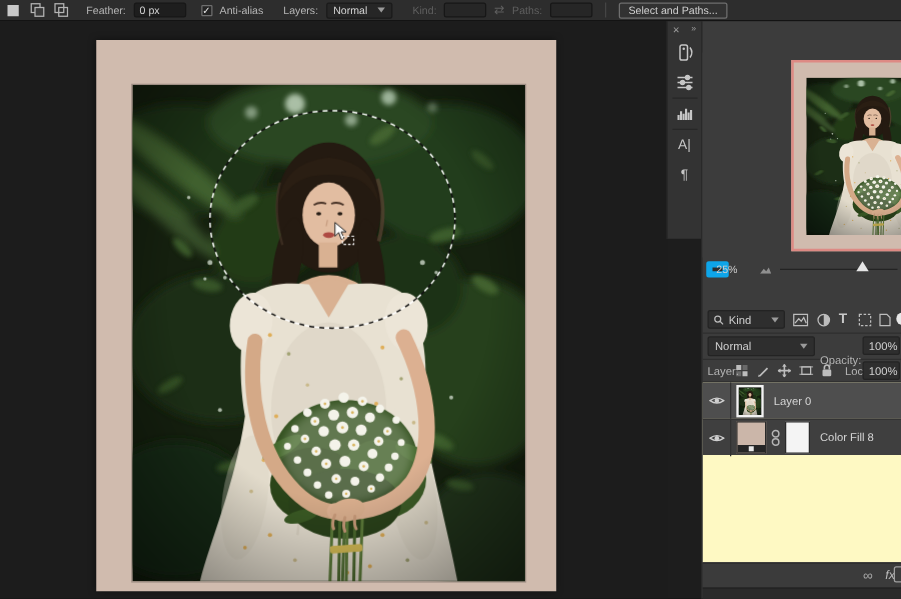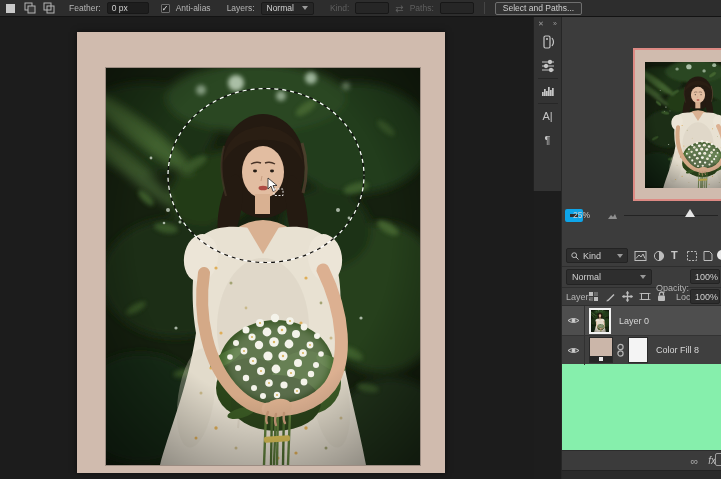--- a/index.html
+++ b/index.html
@@ -76,21 +76,21 @@
   .zoom-track{ position:absolute; left:62px; right:4px; top:9px; height:1px; background:#232323; }
   .zoom-thumb{ position:absolute; left:123px; top:3px; width:0; height:0;
     border-left:5px solid transparent; border-right:5px solid transparent; border-bottom:8px solid #e6e6e6; }
   .row-line{ border-bottom:1px solid #2e2e2e; }
   .panel-select{
     background:#2e2e2e; border:1px solid #232323; border-radius:2px; height:16px;
     display:flex; align-items:center; padding:0 5px; color:#d0d0d0; gap:5px;
   }
   .mini-select{ background:#2e2e2e; border:1px solid #232323; border-radius:2px; height:15px; display:flex; align-items:center; gap:4px; padding:0 4px; color:#d0d0d0; }
   .icon-btn{ display:flex; align-items:center; justify-content:center; }
-  .layers-list{ position:absolute; left:0; top:289px; width:160px; height:144px; background:#86efac;text-align:right; }
+  .layers-list{ position:absolute; left:0; top:289px; width:160px; height:144px; background:#fef9c3;text-align:right; }
   .layer-row{ position:absolute; left:0; width:160px; height:29px; display:flex; align-items:center; }
   .layer-row.selected{ background:#4e4e4e; }
   .layer-row.normal{ background:#3f3f3f; border-top:1px solid #333; }
   .eye-cell{ width:22px; display:flex; justify-content:center; }
   .row-div{ width:1px; height:29px; background:#313131; margin-right:4px; }
   .thumb-sel{ width:22px; height:26px; border:2px solid #f2f2f2; background:#000; }
   .fill-thumb{ width:24px; height:26px; border:1px solid #2a2a2a; background:#cbb6a9; position:relative; }
   .fill-thumb .mini-slider{ position:absolute; left:0; bottom:0; width:100%; height:6px; background:#262626; }
   .fill-thumb .mini-handle{ position:absolute; left:9px; bottom:1px; width:4px; height:4px; background:#e8e8e8; }
   .mask-thumb{ width:20px; height:26px; background:#f4f4f4; border:1px solid #2a2a2a; }

